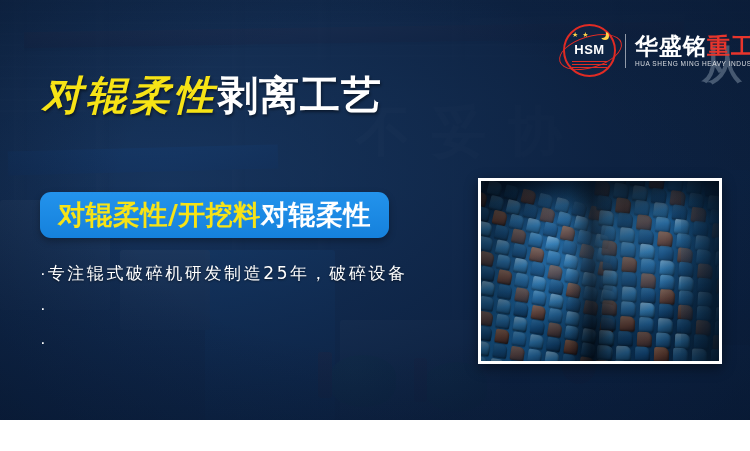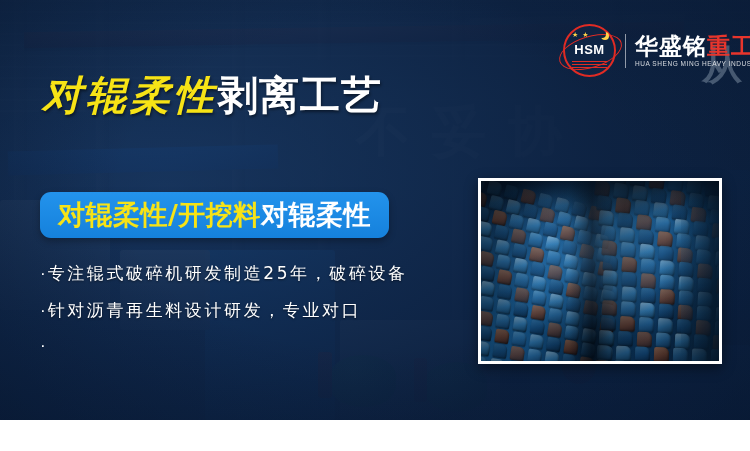--- a/index.html
+++ b/index.html
@@ -237,21 +237,20 @@
     </div>
   </div>
 
   <div class="bullets">
     <div class="bullet">
       <span class="dot">·</span>
       <span class="btxt">专注辊式破碎机研发制造25年，破碎设备</span>
     </div>
     <div class="bullet">
       <span class="dot">·</span>
-      <span class="btxt">针对沥青再生料设计研发，专业对口</span>
     </div>
     <div class="bullet">
       <span class="dot">·</span>
     </div>
   </div>
 
   <div class="product">
     <div class="prod-inner">
       <div id="teeth">
           <div class="tooth-row" style="left: -10px; top: -6px; transform: rotate(14deg) scale(0.92);">

